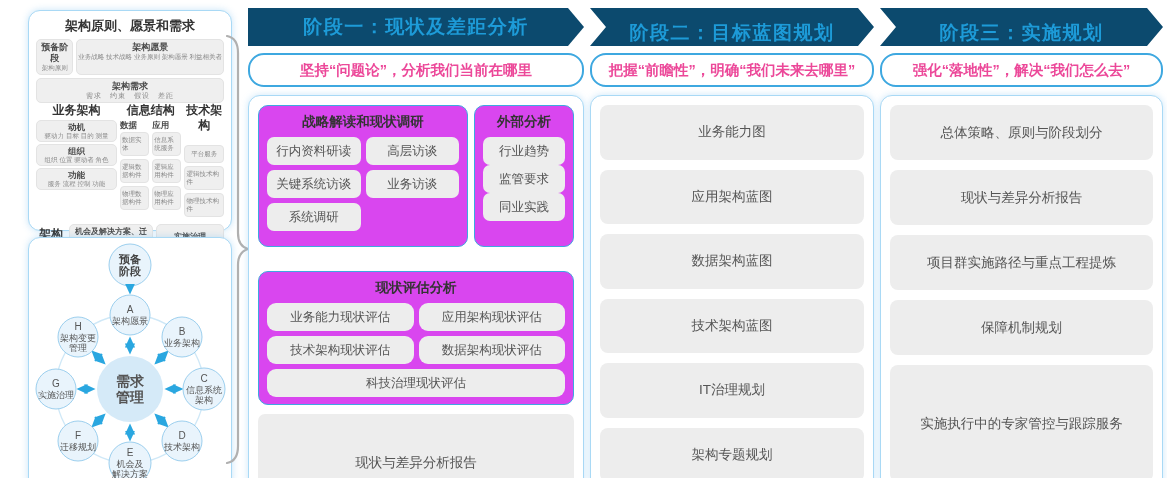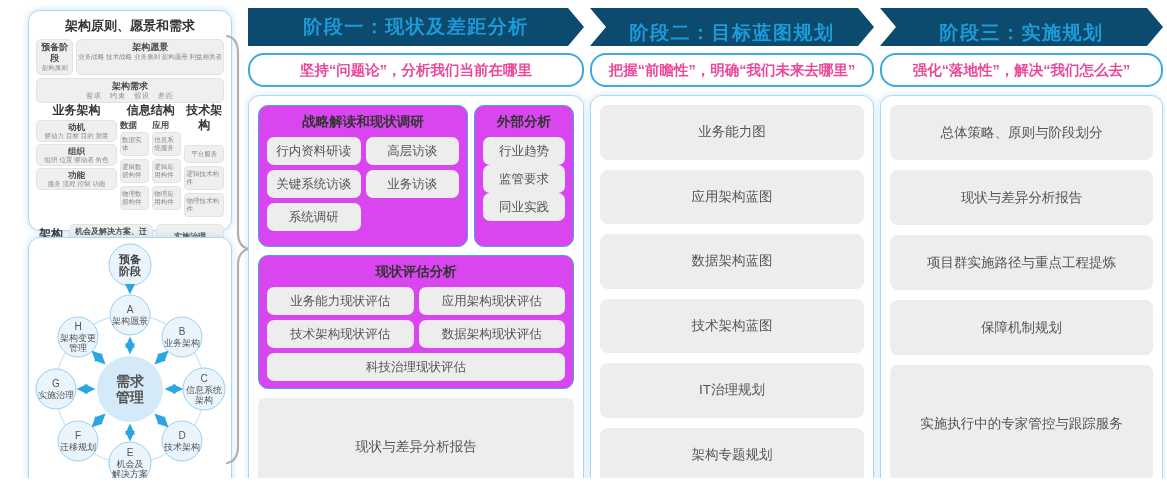--- a/index.html
+++ b/index.html
@@ -76,23 +76,23 @@
                display:flex; align-items:center; justify-content:center; text-align:right; }
 
   .p1-toprow { display:flex; gap:6px; }
   .research { flex:1; }
   .research-grid { display:grid; grid-template-columns:1fr 1fr; gap:5px; }
   .research-grid .gray-item { height:28px; }
   .external { width:100px; }
   .external .gray-item { height:28px; }
   .external .gray-item:last-child { margin-bottom:18px; }
 
-  .assessment { margin-top:8px;font-family:Liberation Serif, serif; }
+  .assessment { margin-top:24px;font-family:Liberation Serif, serif; }
   .assessment-grid { display:grid; grid-template-columns:1fr 1fr; gap:5px; }
-  .assessment-grid .gray-item { height:28px; }
+  .assessment-grid .gray-item { height:28px;border-radius:9px; }
   .assessment-grid .span2 { grid-column:1 / span 2; }
 
   .report { margin-top:9px; height:97px; font-size:13.5px; }
 
   .stack { display:flex; flex-direction:column; gap:10px; height:100%; }
   .stack .gray-item { flex:1; font-size:13.5px; border-radius:8px; }
   .stack .fixed { flex:none; height:55px; }
   .stack .grow { flex:1; }
 
   text { font-family:"Liberation Sans", sans-serif; }

